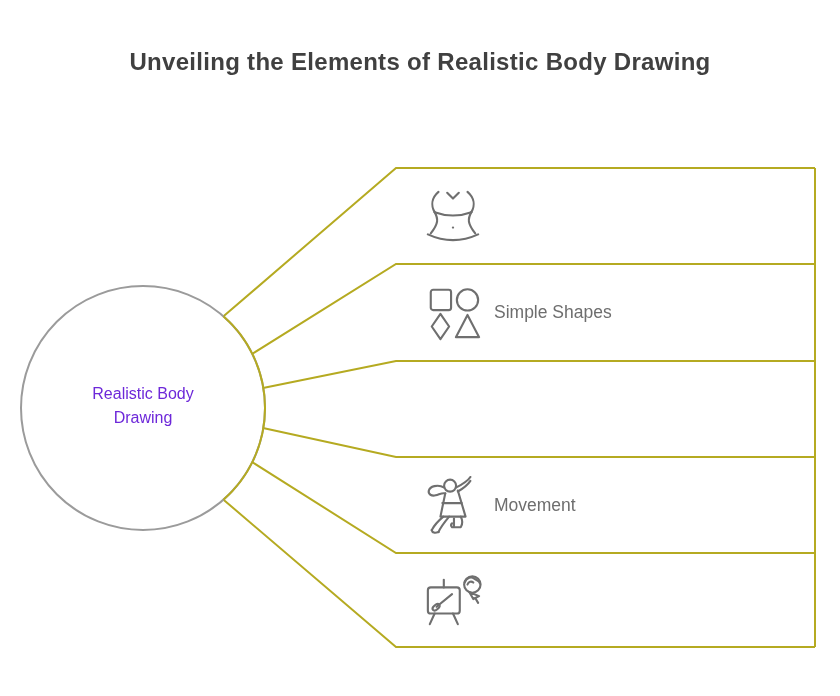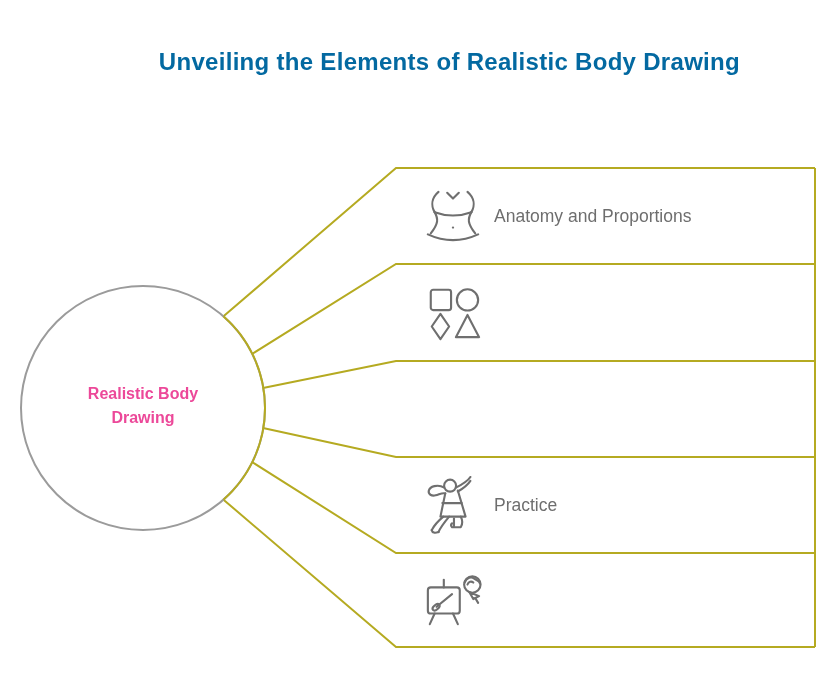--- a/index.html
+++ b/index.html
@@ -9,38 +9,37 @@
     height: 696px;
     background: #ffffff;
     overflow: hidden;
     font-family: "Liberation Sans", sans-serif;
   }
   .page-title {
     position: absolute;
     left: 100px;
     top: 46px;
     width: 640px;
-    text-align: right;
+    text-align: center;
     font-size: 24px;
     line-height: 32px;
     font-weight: 700;
     letter-spacing: 0.3px;
-    color: #0369a1;
+    color: #404040;
   }
   .diagram-svg { position: absolute; left: 0; top: 0; }
   .center-label {
     position: absolute;
     left: 63px;
     top: 382px;
     width: 160px;
     text-align: center;
     font-size: 16px;
     line-height: 24px;
-    color: #ec4899;
-    font-weight: bold;
+    color: #6d28d9;
   }
   .branch-row {
     position: absolute;
     left: 424px;
     height: 62px;
     display: flex;
     align-items: center;
     gap: 12px;
   }
   .branch-row .icon-box { width: 58px; height: 58px; flex: 0 0 58px; }
@@ -78,48 +77,48 @@
     <svg class="icon-box ico" viewBox="0 0 60 60">
       <path d="M15,5 C8,11 7,19 11,26"></path>
       <path d="M45,5 C52,11 53,19 49,26"></path>
       <path d="M24,6 L30,12 L36,6"></path>
       <path d="M11,26 Q30,33 49,26"></path>
       <path d="M11,26 C15,33 15,38 7,48"></path>
       <path d="M49,26 C45,33 45,38 53,48"></path>
       <path d="M4,49 Q30,61 56,49"></path>
       <circle cx="30" cy="42" r="1.2" fill="#6f6f6f" stroke="none"></circle>
     </svg>
-    <span class="branch-label">Anatomy and Proportions</span>
   </div>
 
   <div class="branch-row" style="top:281px">
     <svg class="icon-box ico" viewBox="0 0 60 60">
       <rect x="7" y="7" width="21" height="21" rx="2.5"></rect>
       <circle cx="45" cy="17.5" r="11"></circle>
       <path d="M17,32 L26,45 L17,58 L8,45 Z"></path>
       <path d="M45,33 L57,56 L33,56 Z"></path>
     </svg>
+    <span class="branch-label">Simple Shapes</span>
   </div>
 
 
   <div class="branch-row" style="top:474px">
     <svg class="icon-box ico" viewBox="0 0 60 60">
       <circle cx="27" cy="10" r="6.2"></circle>
       <path d="M21,12 C14,8 6,11 5,15 C4,19 8,21 12,20 C16,19 19,17 22,18"></path>
       <path d="M33,12 C41,8 46,4 48,1"></path>
       <path d="M35,16 C42,12 46,8 48,5"></path>
       <path d="M22,18 L17,42 L43,42 L35,15"></path>
       <path d="M19,28 L39,28"></path>
       <path d="M20,42 C14,47 10,52 8,56"></path>
       <path d="M26,42 C21,48 17,53 15,58"></path>
       <path d="M8,56 Q9,60 15,58"></path>
       <path d="M38,42 C40,46 40,50 38,53 L29,53 Q27,51 29,49"></path>
       <path d="M31,44 L31,52"></path>
     </svg>
-    <span class="branch-label">Practice</span>
+    <span class="branch-label">Movement</span>
   </div>
 
   <div class="branch-row" style="top:569px">
     <svg class="icon-box ico" viewBox="0 0 60 60">
       <rect x="4" y="17" width="33" height="27" rx="3"></rect>
       <path d="M13,37 L29,24"></path>
       <ellipse cx="12.5" cy="37.5" rx="4.2" ry="2.4" transform="rotate(-40 12.5 37.5)"></ellipse>
       <path d="M20.5,17 L20.5,9"></path>
       <path d="M11,44 L6,55"></path>
       <path d="M30,44 L35,55"></path>

